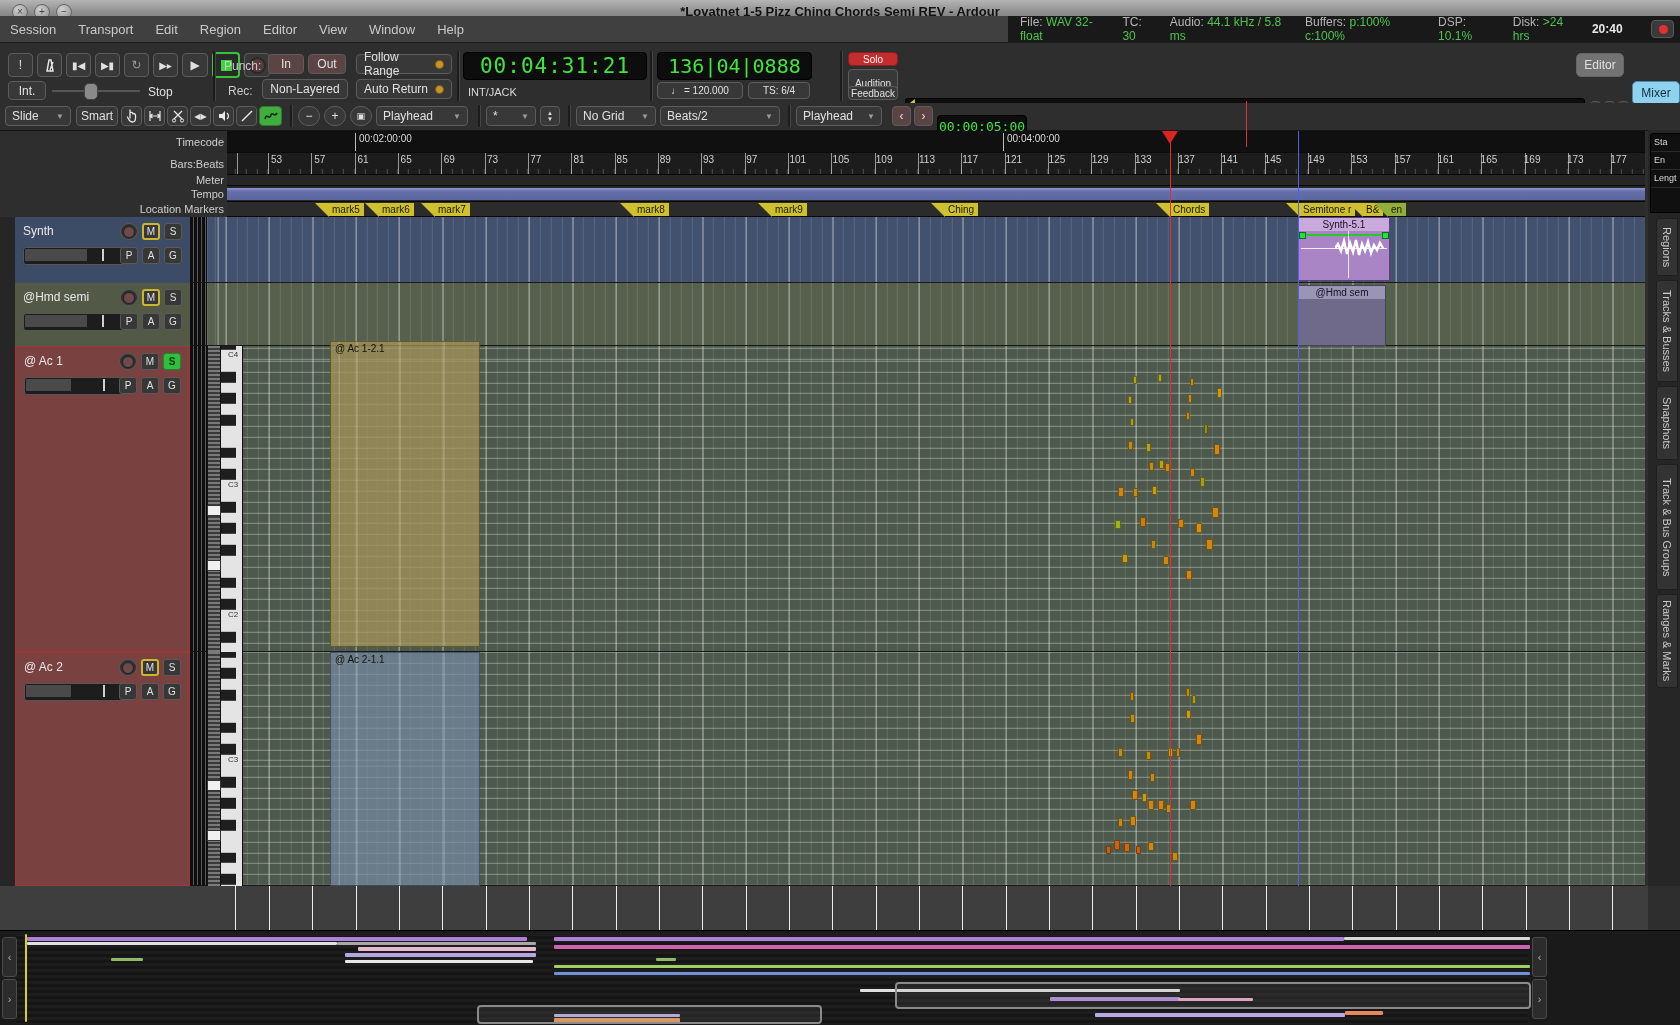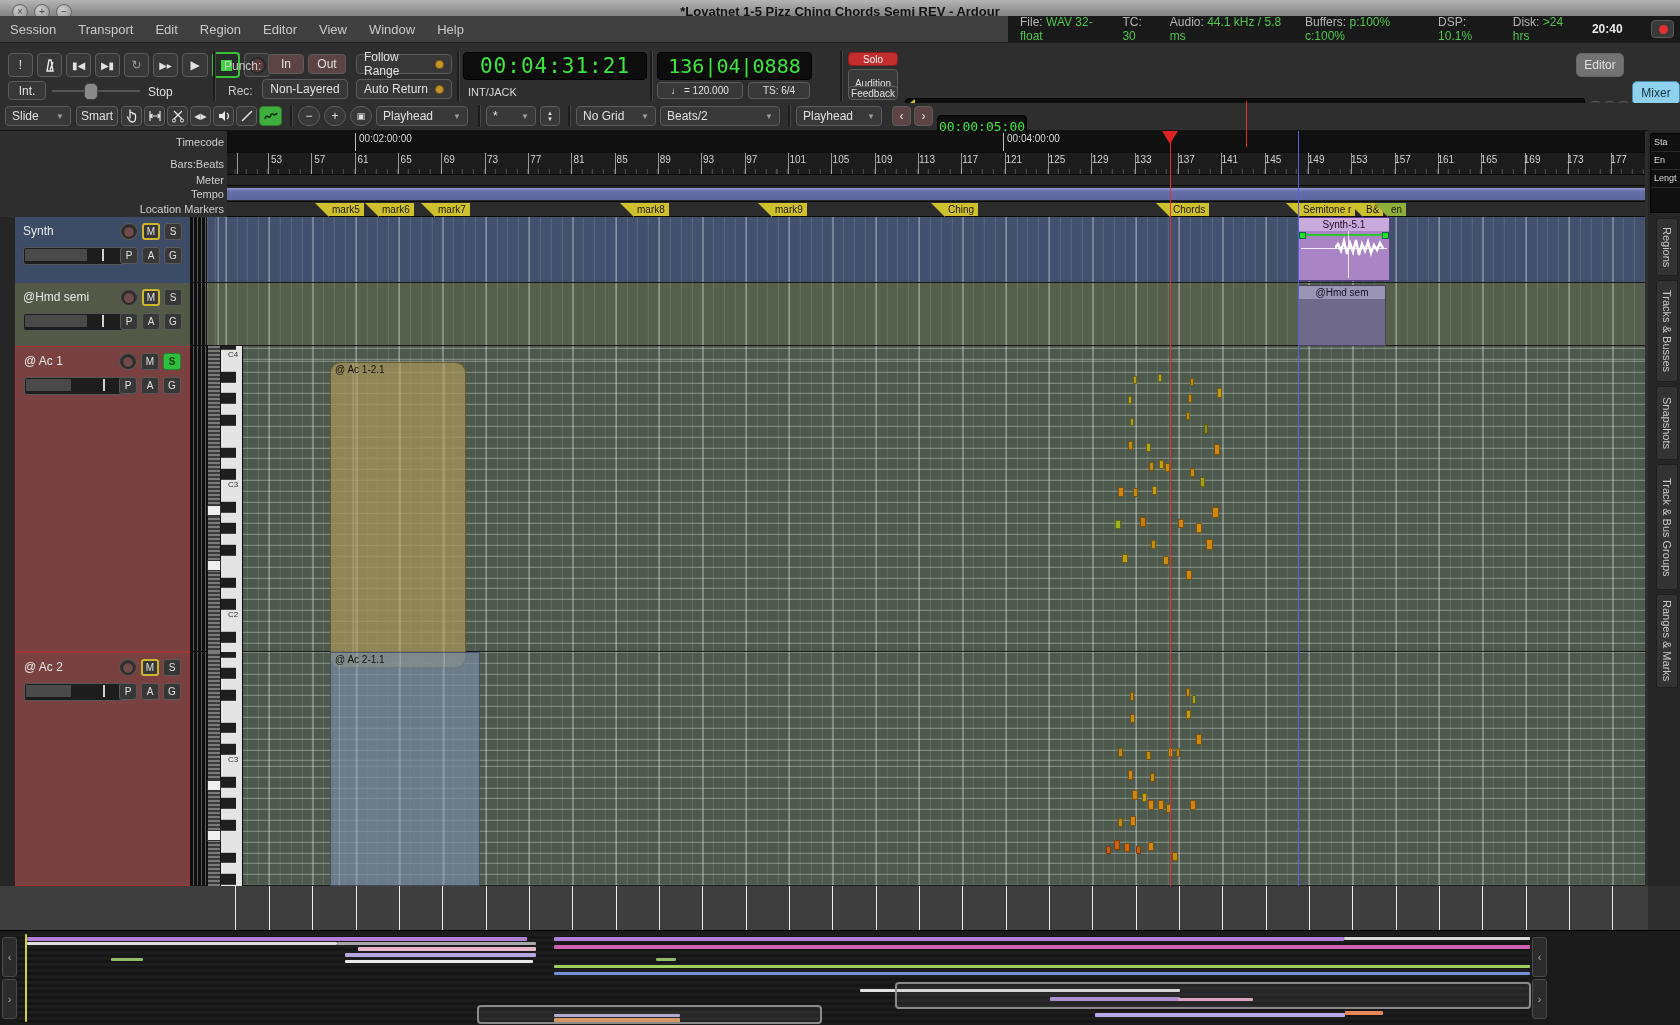--- a/index.html
+++ b/index.html
@@ -436,21 +436,21 @@
           <div style="position: absolute; right: 0px; top: 14px; width: 5px; height: 5px; background: rgb(40, 224, 40); border: 1px solid rgb(0, 102, 68);"></div>
           <div style="position: absolute; left: 2px; right: 2px; top: 30px; height: 1px; background: rgba(255, 255, 255, 0.85);"></div>
           <div style="position: absolute; left: 49px; top: 13px; width: 1px; bottom: 2px; background: rgba(255, 255, 255, 0.8);"></div>
           <svg viewBox="0 0 50 24" style="position: absolute; right: 4px; top: 18px; width: 50px; height: 24px;">
             <path d="M0 12 L3 8 L6 15 L9 5 L12 18 L15 7 L18 16 L21 4 L24 19 L27 8 L30 15 L33 6 L36 17 L39 9 L42 14 L45 7 L48 12" stroke="#fff" stroke-width="2.4" fill="none"></path>
           </svg>
         </div>
         <div class="region rg-hmd" style="left: 1298px; top: 285px; width: 88px; height: 61px;">
           <div class="rglabel">@Hmd sem</div>
         </div>
-        <div class="region rg-tan" style="left: 330px; top: 362px; width: 136px; height: 306px; background-image: repeating-linear-gradient(to right, rgba(255, 255, 255, 0.25) 0px, rgba(255, 255, 255, 0.25) 1px, transparent 1px, transparent 43.33px); background-position: 25.66px 0px; border-radius: 10px;">
+        <div class="region rg-tan" style="left: 330px; top: 341px; width: 150px; height: 306px; background-image: repeating-linear-gradient(to right, rgba(255, 255, 255, 0.25) 0px, rgba(255, 255, 255, 0.25) 1px, transparent 1px, transparent 43.33px); background-position: 25.66px 0px;">
           <div class="rglabel">@ Ac 1-2.1</div>
         </div>
         <div class="region rg-blue" style="left: 330px; top: 652px; width: 150px; height: 234px; background-image: repeating-linear-gradient(to right, rgba(255, 255, 255, 0.25) 0px, rgba(255, 255, 255, 0.25) 1px, transparent 1px, transparent 43.33px); background-position: 25.66px 0px; text-decoration: underline;">
           <div class="rglabel">@ Ac 2-1.1</div>
         </div>
       </div>
     <div id="noteLayer">
         <div class="note" style="left: 1133px; top: 376px; width: 4px; height: 8px; background: rgb(176, 164, 28);"></div>
         <div class="note" style="left: 1158px; top: 374px; width: 4px; height: 8px; background: rgb(176, 164, 28);"></div>
         <div class="note" style="left: 1190px; top: 378px; width: 4px; height: 8px; background: rgb(192, 140, 22);"></div>

